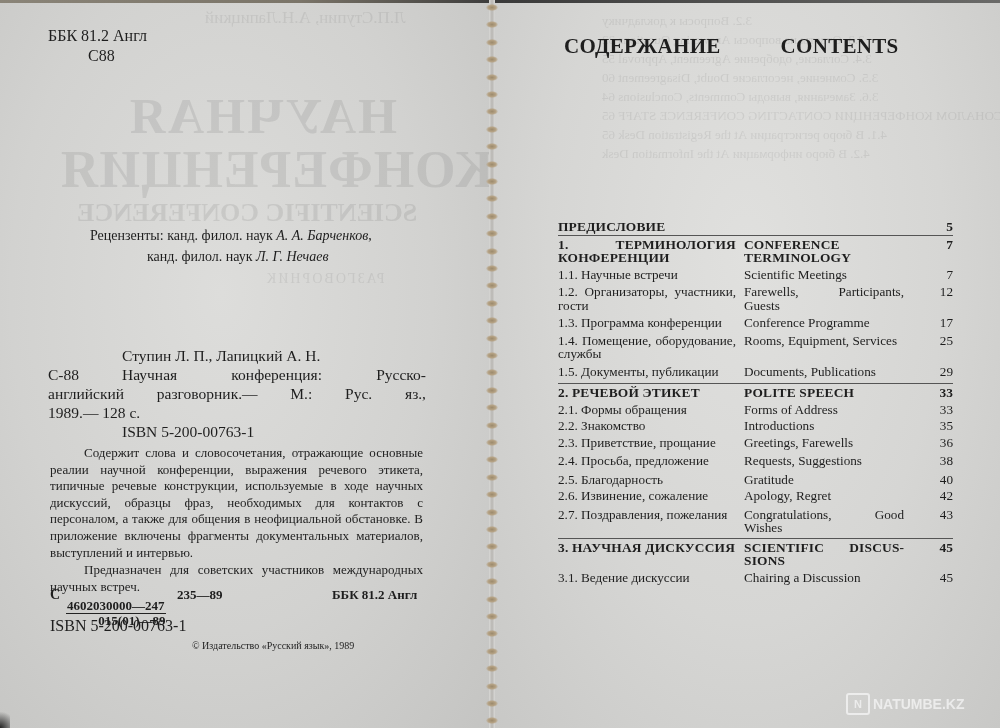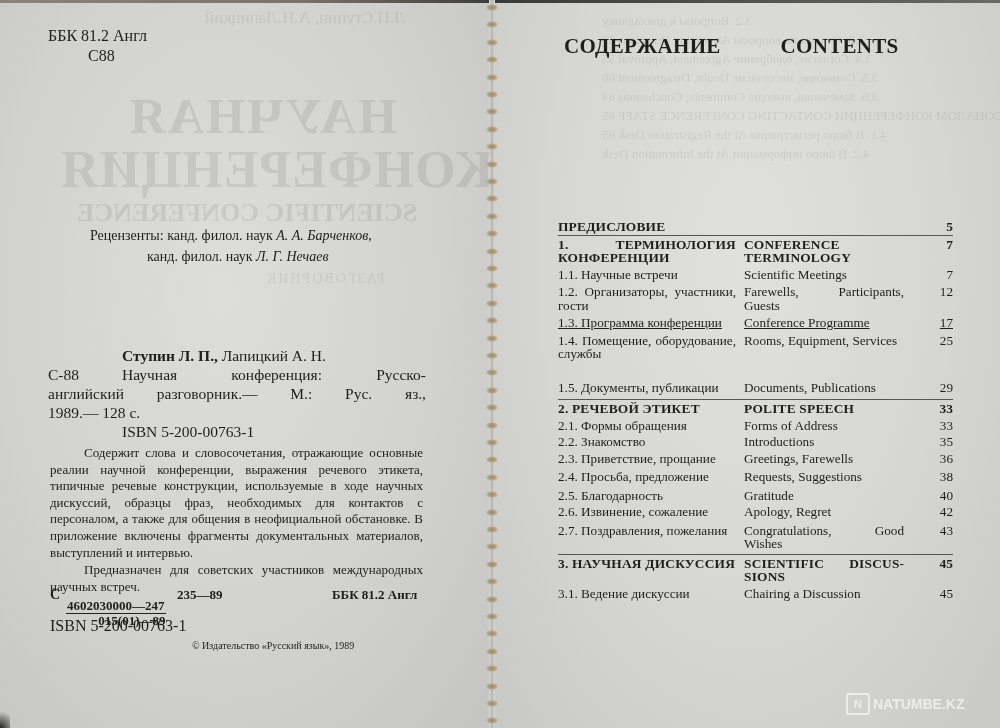--- a/index.html
+++ b/index.html
@@ -46,21 +46,21 @@
     
     .abs { position: absolute; white-space: nowrap; }
     .bbk-top { left: 48px; top: 23px; font-size: 16px; line-height: 20px; }
     .bbk-top .code { display: block; padding-left: 40px; }
     .reviewers { left: 90px; top: 222px; font-size: 14px; line-height: 21px; }
     .reviewers .line2 { display: block; padding-left: 57px; }
     .reviewers i { font-style: italic; margin-top: 44px; }
 
     .card { left: 48px; top: 343px; width: 378px; font-size: 15.5px; line-height: 19px; }
     .card .authors { padding-left: 74px; white-space: nowrap; }
-    .card .authors b { font-weight: bold; }
+    .card .authors b { font-weight: normal; }
     .card .entry { display: flex; }
     .card .entry .idx { width: 74px; flex: none; }
     .card .entry .bib { flex: 1; text-align: justify; text-align-last: justify; }
     .card .entry .bib span { display: block; }
     .card .entry .bib .last { text-align-last: left; }
     .card .isbn { padding-left: 74px; }
 
     .annot { left: 50px; top: 442px; width: 373px; font-size: 13px; line-height: 16.6px;
       text-align: justify; white-space: normal; color: #222; }
     .annot p { margin: 0; text-indent: 34px; }
@@ -179,31 +179,31 @@
   <div class="toc-row" style="margin-top:3px;">
       <div class="ru">1.1. Научные встречи</div>
       <div class="en">Scientific Meetings</div>
       <div class="pg">7</div>
     </div>
   <div class="toc-row" style="margin-top:4px;">
       <div class="ru">1.2. Организаторы, участ­ники, гости</div>
       <div class="en">Farewells, Participants, Guests</div>
       <div class="pg">12</div>
     </div>
-  <div class="toc-row" style="margin-top:4px;text-decoration:underline;">
+  <div class="toc-row" style="margin-top:4px;">
       <div class="ru">1.3. Программа конфе­ренции</div>
       <div class="en">Conference Programme</div>
       <div class="pg">17</div>
     </div>
   <div class="toc-row" style="margin-top:4px;">
       <div class="ru">1.4. Помещение, обору­дование, службы</div>
       <div class="en">Rooms, Equipment, Ser­vices</div>
       <div class="pg">25</div>
     </div>
-  <div class="toc-row" style="margin-top:20px;align-items:center;">
+  <div class="toc-row" style="margin-top:4px;align-items:center;">
       <div class="ru">1.5. Документы, публика­ции</div>
       <div class="en">Documents, Publications</div>
       <div class="pg">29</div>
     </div>
   <div class="toc-rule" style="margin-top:5px;"></div>
   <div class="toc-row section">
       <div class="ru">2. РЕЧЕВОЙ ЭТИКЕТ</div>
       <div class="en">POLITE SPEECH</div>
       <div class="pg">33</div>
     </div>

